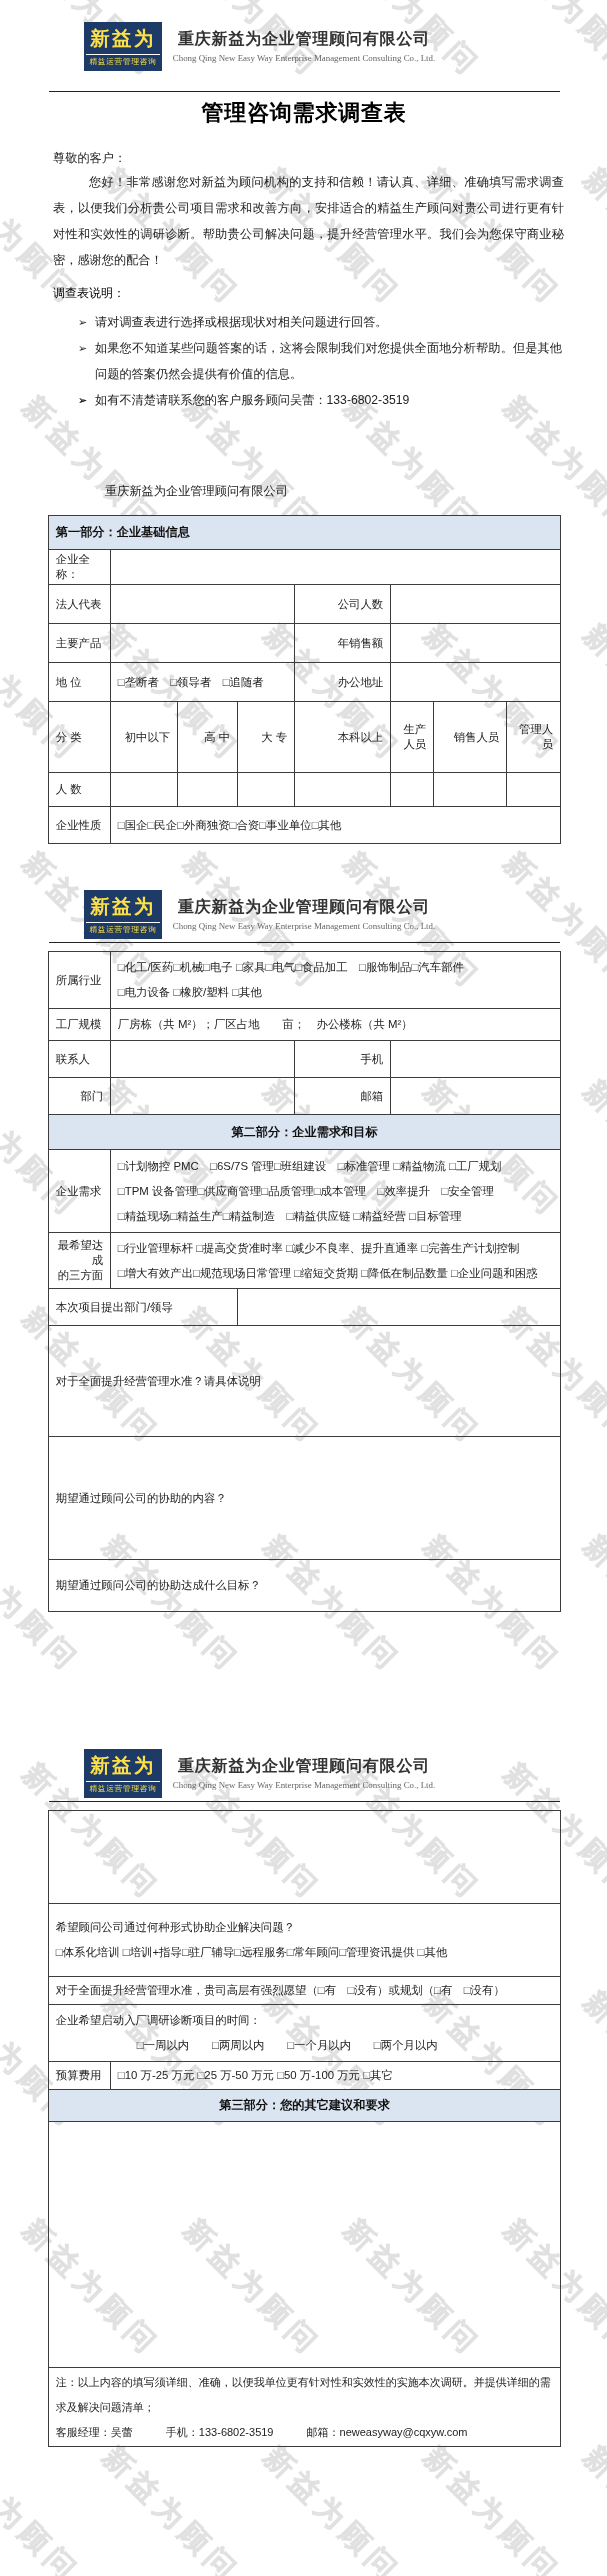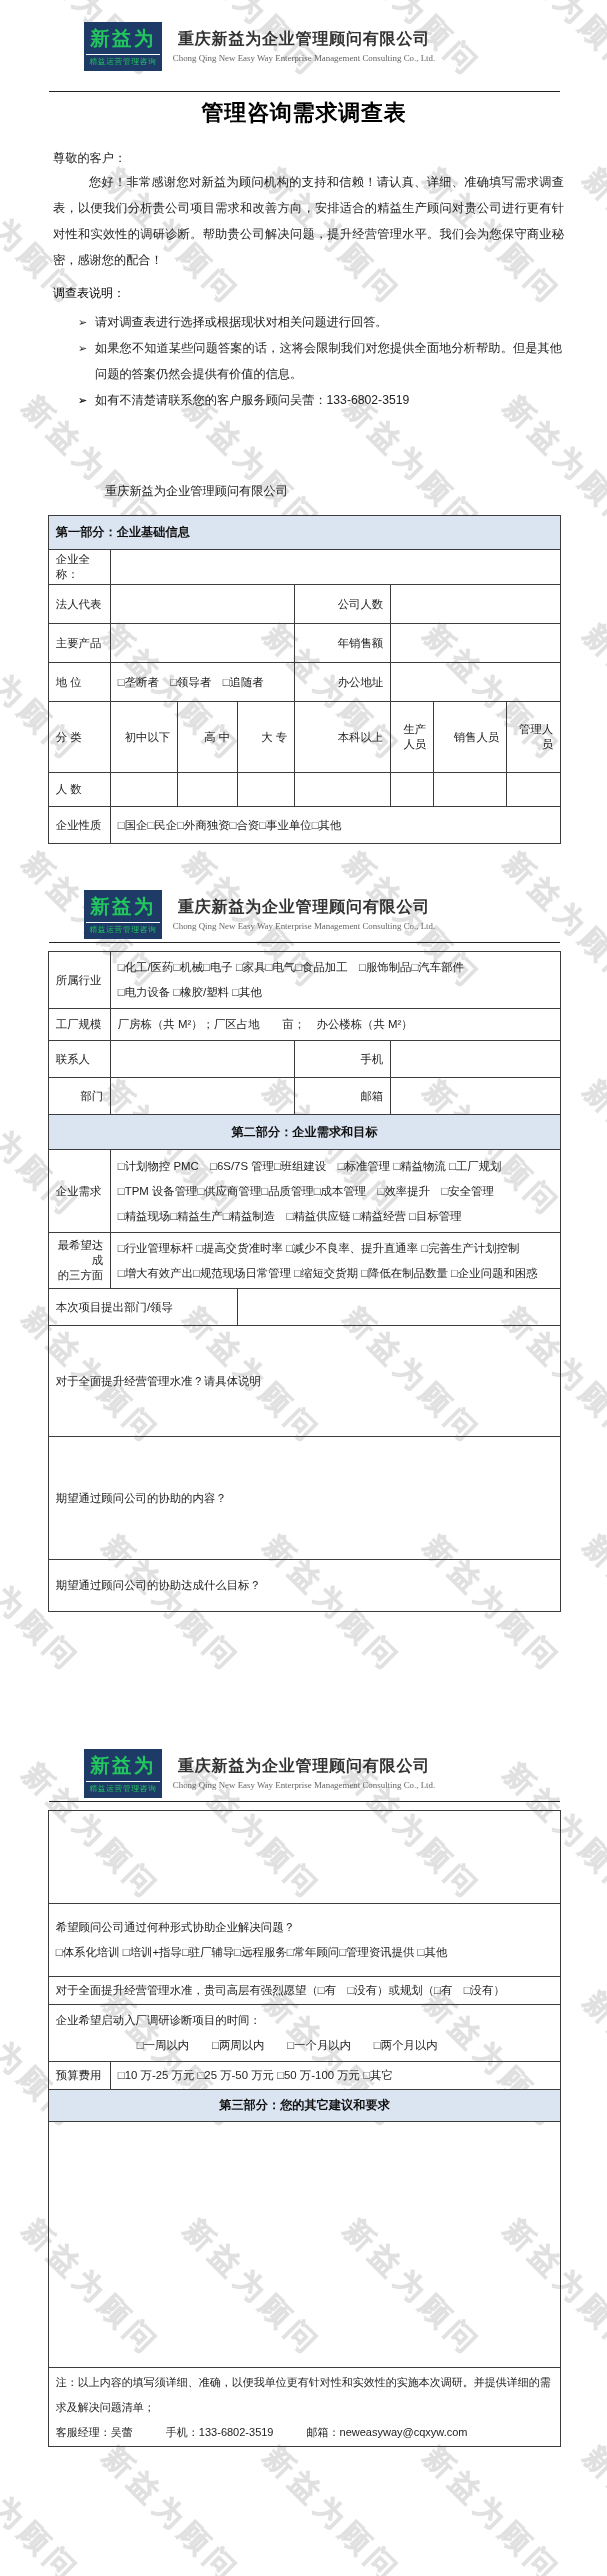--- a/index.html
+++ b/index.html
@@ -10,21 +10,21 @@
   .wm{position:absolute;font-weight:700;font-size:29px;letter-spacing:6.8px;white-space:nowrap;
       transform:rotate(45deg);transform-origin:left top;
       color:rgba(160,160,160,0.10);-webkit-text-stroke:1px rgba(150,150,150,0.22);}
   
   .page{position:absolute;left:0;width:608px;z-index:1;}
   #page1{top:0;height:858px;}
   #page2{top:858px;height:859px;}
   #page3{top:1717px;height:859px;}
   
   .page-header{position:absolute;left:0;width:608px;height:52px;}
-  .logo{position:absolute;left:84px;top:0;width:78px;height:49px;background:#1d3b66;color:#22c55e;
+  .logo{position:absolute;left:84px;top:0;width:78px;height:49px;background:#1d3b66;color:#fde047;
         text-align:center;box-sizing:border-box;}
   .logo-main{font-size:19.4px;font-weight:700;letter-spacing:2.5px;line-height:32px;
              border-bottom:1.7px solid #ffffff;margin:0 1.7px;}
   .logo-sub{font-size:7.6px;letter-spacing:0.8px;line-height:14.3px;}
   .company-names{position:absolute;left:0;top:6.8px;width:100%;text-align:center;}
   .company-cn{font-size:16px;font-weight:700;color:#333;letter-spacing:0.8px;}
   .company-en{font-size:8.9px;color:#666;margin-top:3.4px;
               font-family:"Liberation Serif","DejaVu Serif",serif;}
   .header-rule{position:absolute;left:49px;right:48px;border-top:1.7px solid #222;}
   

